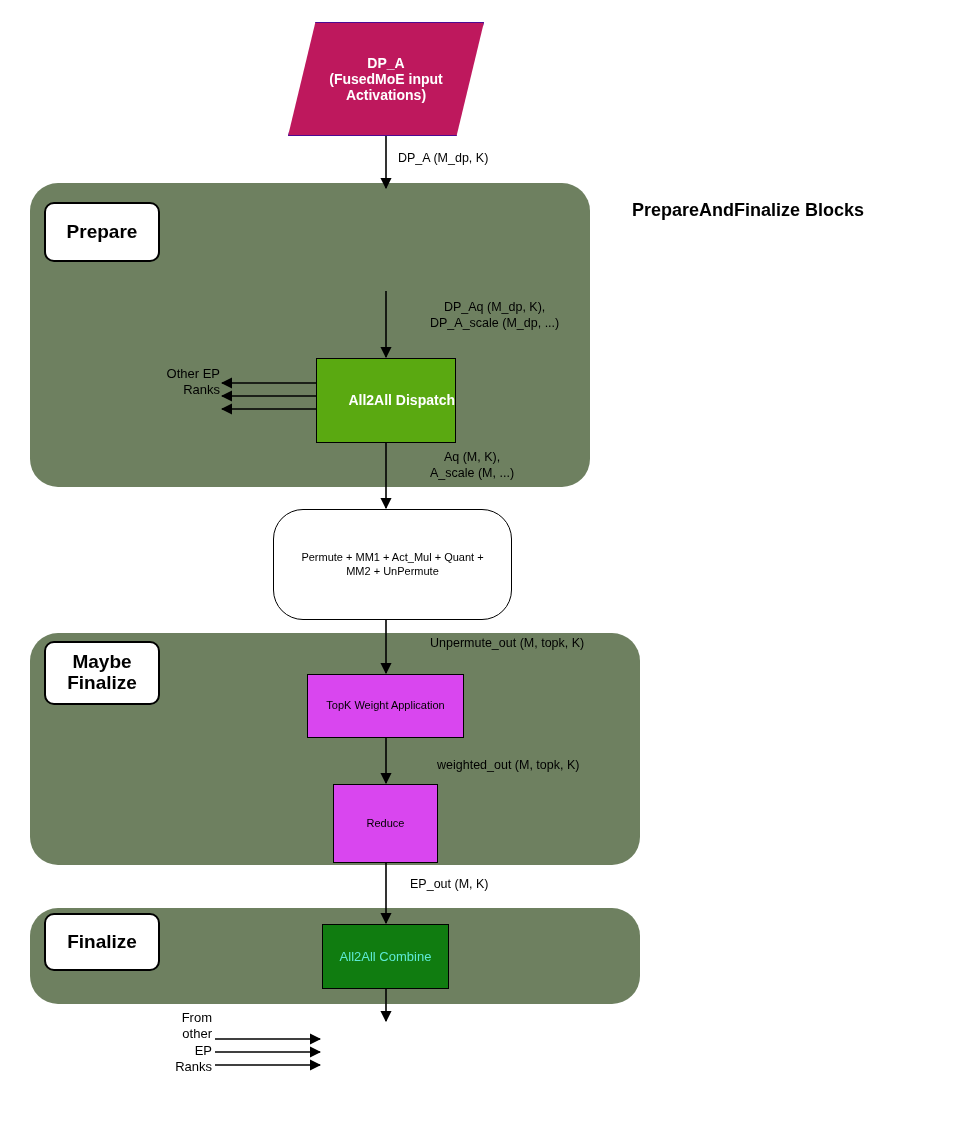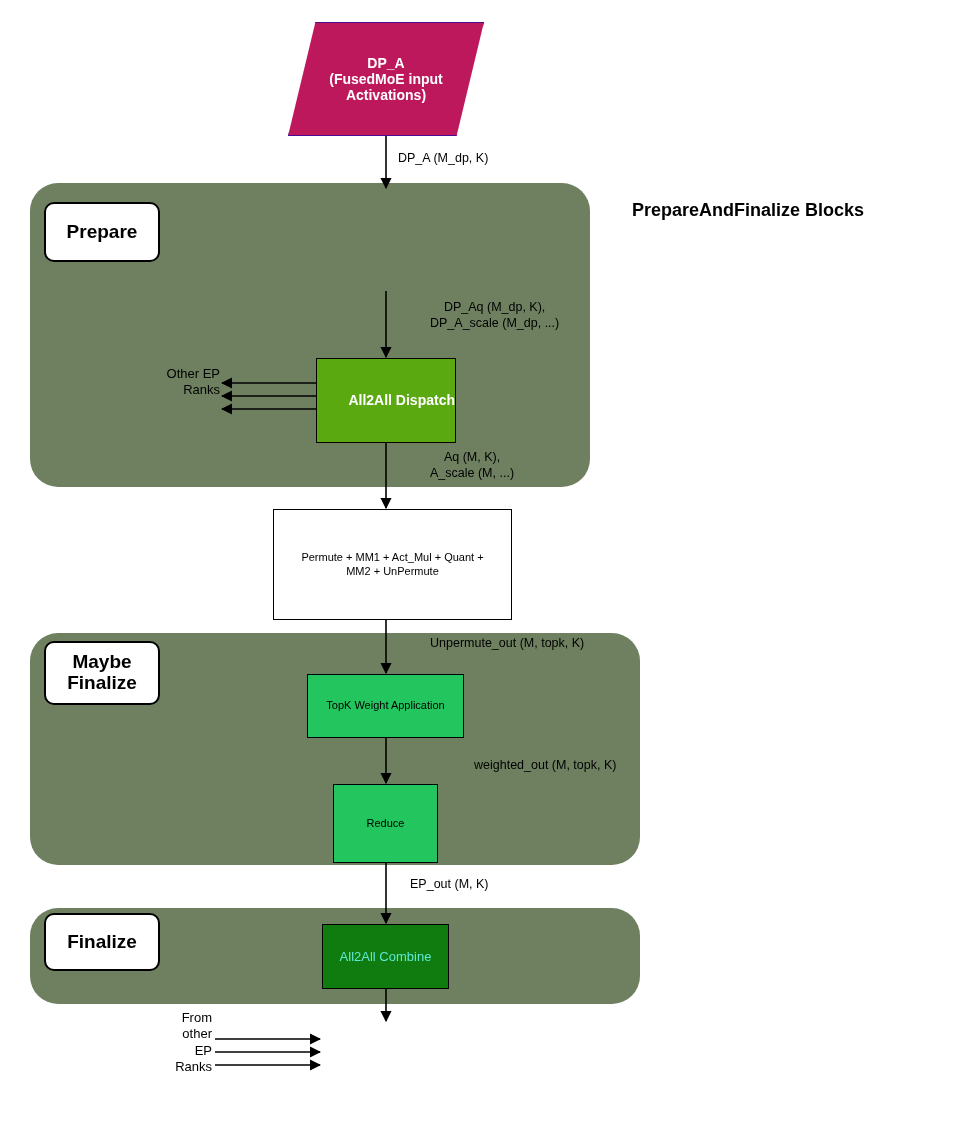--- a/index.html
+++ b/index.html
@@ -57,29 +57,30 @@
     font-size: 14px;
     font-weight: bold;
   }
   .proc-darkgreen {
     background: #107c10;
     color: #5eead4;
     font-size: 13px;
     font-weight: normal;
   }
   .proc-blue {
-    background: #22c55e;
+    background: #d946ef;
     color: #000000;
     font-size: 11px;
   }
   .proc-white {
     background: #ffffff;
     color: #000000;
     font-size: 11px;
     padding: 4px 20px;
+    border-radius: 30px;
   }
 
   
   .data-node {
     position: absolute;
     display: flex;
     align-items: center;
     justify-content: center;
     text-align: center;
     background: #be185d;
@@ -216,17 +217,17 @@
   <div class="edge-label" style="left:398px; top:151px;">DP_A (M_dp, K)</div>
 
   <div class="edge-label center" style="left:398px; top:300px;">DP_Aq (M_dp, K),
 DP_A_scale (M_dp, ...)</div>
 
   <div class="edge-label center" style="left:398px; top:450px;">Aq (M, K),
 A_scale (M, ...)</div>
 
   <div class="edge-label" style="left:430px; top:636px;">Unpermute_out (M, topk, K)</div>
 
-  <div class="edge-label" style="left:437px; top:758px;margin-left:37px;">weighted_out (M, topk, K)</div>
+  <div class="edge-label" style="left:437px; top:758px;">weighted_out (M, topk, K)</div>
 
   <div class="edge-label" style="left:410px; top:877px;">EP_out (M, K)</div>
 
 </div>
 
 </body></html>

